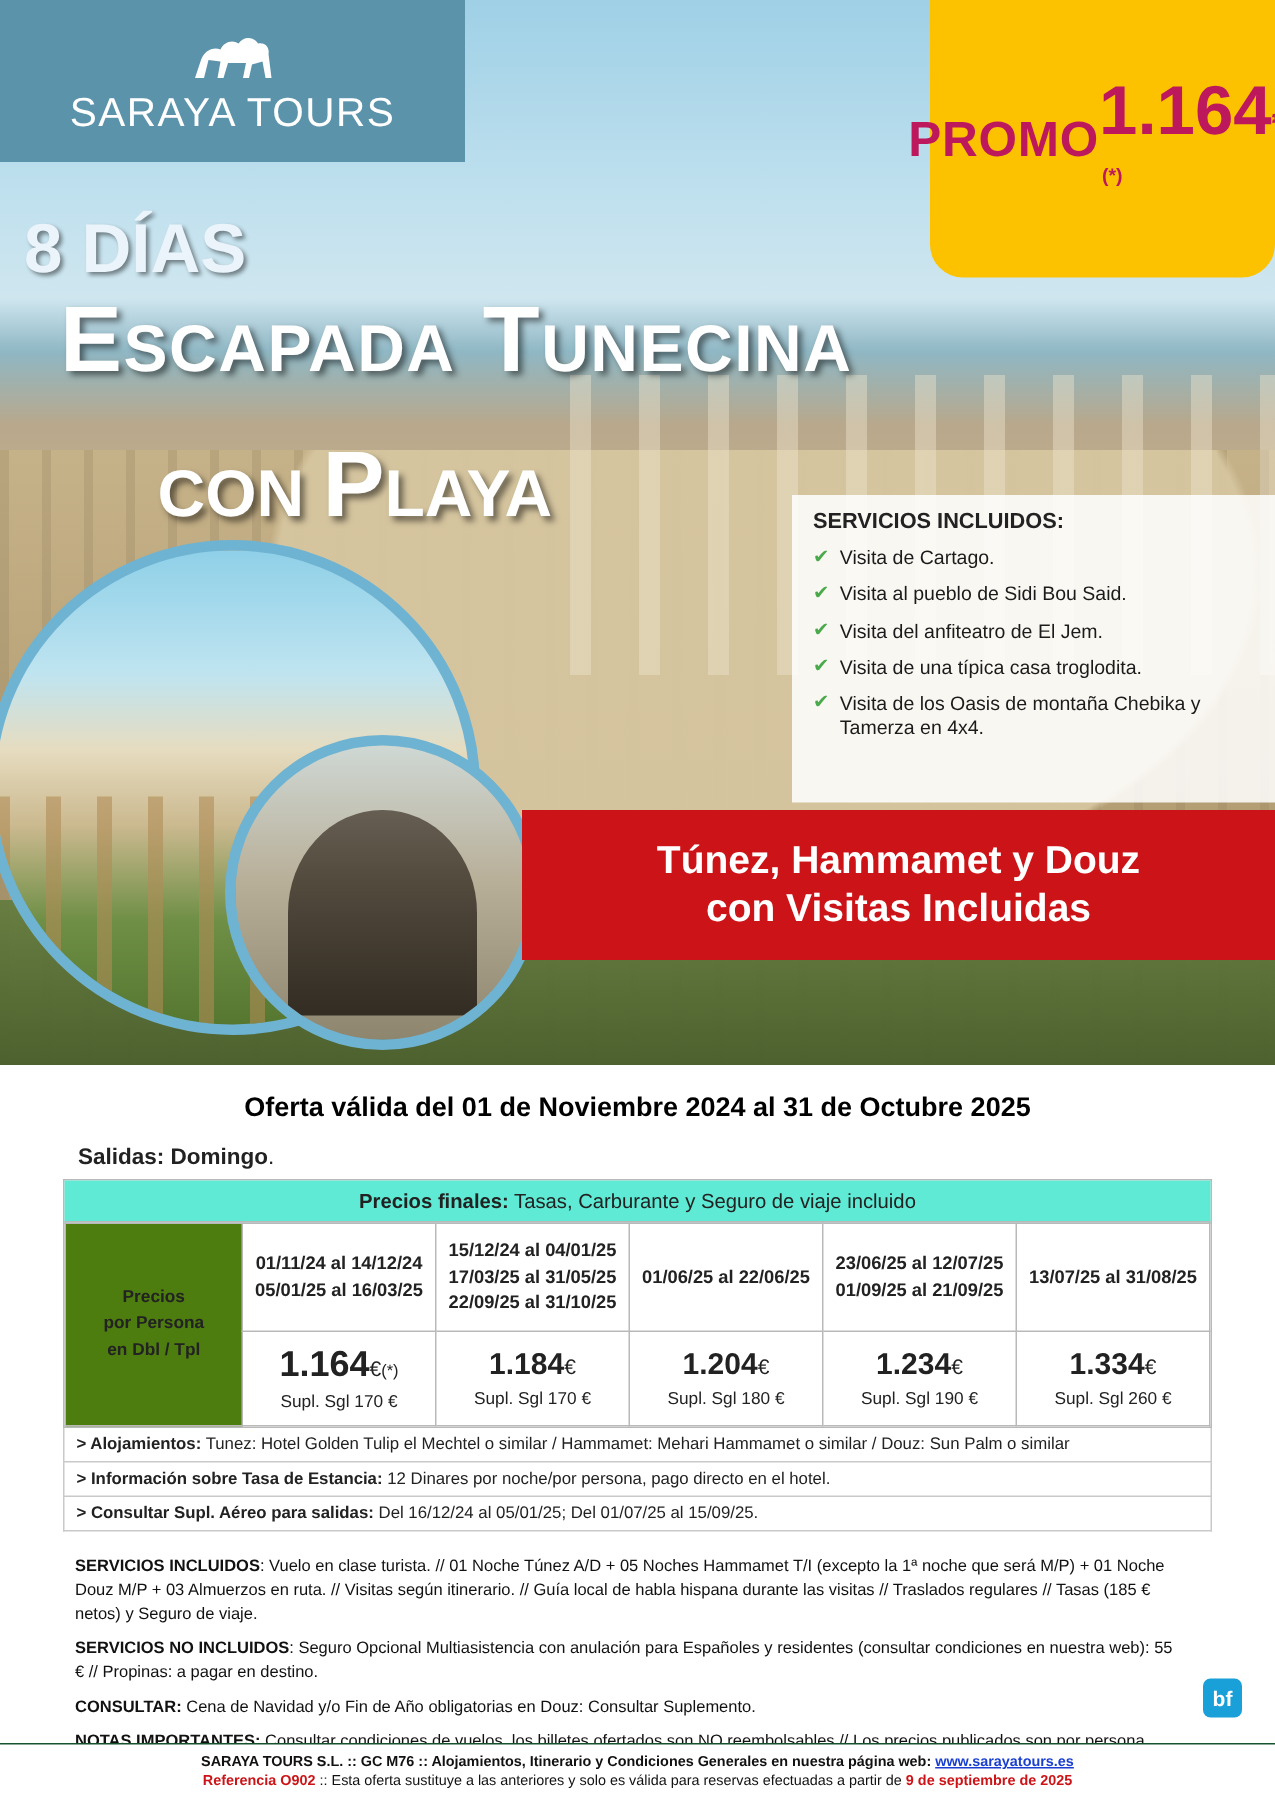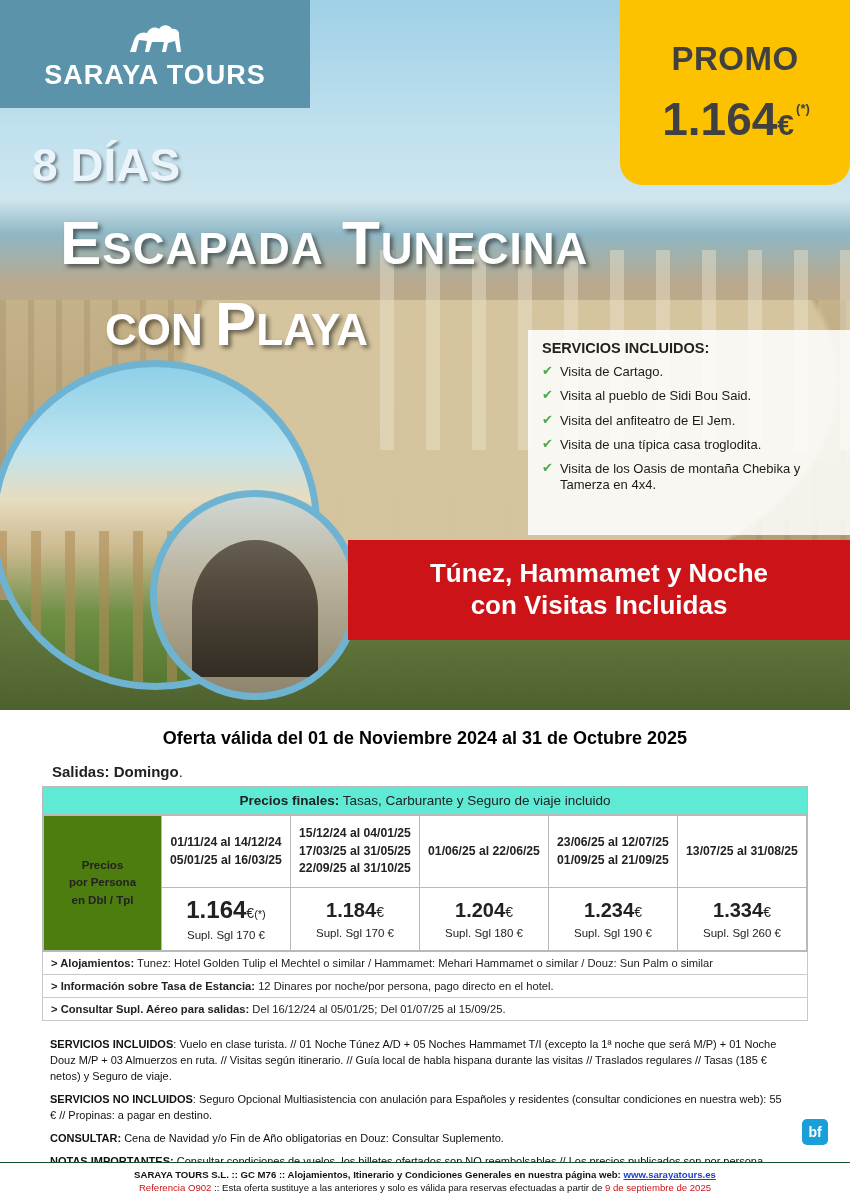--- a/index.html
+++ b/index.html
@@ -48,50 +48,49 @@
   }
 
   
   .logo-box{
     position:absolute; left:0; top:0; width:310px; height:108px;
     background:#5b93ab;
     display:flex; flex-direction:column; align-items:center; justify-content:center;
   }
   .logo-mark{ width:66px; height:40px; margin-bottom:2px; }
   .logo-text{
-    color:#fff; font-size:27px; font-weight:700; letter-spacing:1px;
+    color:#fff; font-size:27px; font-weight:400; letter-spacing:1px;
     font-family:"Liberation Sans", sans-serif;
   }
 
   
   .promo{
     position:absolute; right:0; top:0; width:230px; height:185px;
     background:#fcc200;
     border-bottom-left-radius:22px; border-bottom-right-radius:22px;
-    display:flex; flex-direction:column; align-items:center; justify-content:center;
-    color:#404040;
+    display:flex; flex-direction:row; align-items:center; justify-content:center;
+    color:#be185d;
   }
   .promo-label{ font-size:33px; font-weight:700; letter-spacing:.5px; }
   .promo-price{ font-size:46px; font-weight:700; margin-top:14px; }
   .promo-price .cur{ font-size:30px; }
   .promo-star{ font-size:13px; position:relative; top:-22px; left:2px; }
 
   
   .h-days{
-    position:absolute; left:32px; top:138px;
+    position:absolute; left:16px; top:138px;
     font-size:46px; font-weight:700; color:#eaf4fa;
     text-shadow: 2px 2px 3px rgba(0,0,0,.45);
   }
   .h-main{
-    position:absolute; left:40px; top:212px;
+    position:absolute; left:40px; top:196px;
     font-size:62px; font-weight:700; color:#ffffff;
     text-shadow: 3px 3px 4px rgba(0,0,0,.5);
     line-height:1.0;
     letter-spacing:1px;
-    margin-left:20px;
   }
   .h-main .small{ font-size:44px; }
   .h-sub{
     position:absolute; left:105px; top:288px;
     font-size:62px; font-weight:700; color:#ffffff;
     text-shadow: 3px 3px 4px rgba(0,0,0,.5);
   }
   .h-sub .small{ font-size:44px; }
 
   
@@ -192,21 +191,21 @@
     font-size:14px; font-weight:700; display:flex; align-items:center; justify-content:center;
   }
 
   .footer{
     position:absolute; left:0; bottom:0; width:850px; background:#fff;
     border-top:1px solid #14532d; text-align:center; padding:6px 0 8px;
   }
   .footer .l1{ font-size:9.6px; font-weight:700; color:#111; }
   .footer .l1 a{ color:#1a3fd0; }
   .footer .l2{ font-size:9.6px; margin-top:2px; color:#111; }
-  .footer .red{ color:#cc1418; font-weight:400;text-align:center; }
+  .footer .red{ color:#cc1418; font-weight:700;text-align:center; }
 </style>
 </head>
 <body>
 
 <div class="hero">
   <div class="hero-photo"></div>
   <div class="hero-green"></div>
 
   <div class="logo-box">
     <svg class="logo-mark" viewBox="0 0 66 40">
@@ -254,21 +253,21 @@
       <span class="check">✔</span>
       <span>Visita de una típica casa troglodita.</span>
     </div>
     <div class="svc-item">
       <span class="check">✔</span>
       <span>Visita de los Oasis de montaña Chebika y Tamerza en 4x4.</span>
     </div>
   </div>
 
   <div class="redband">
-    <span>Túnez, Hammamet y Noche</span>
+    <span>Túnez, Hammamet y Douz</span>
     <span>con Visitas Incluidas</span>
   </div>
 </div>
 
 <div class="validity">Oferta válida del 01 de Noviembre 2024 al 31 de Octubre 2025</div>
 
 <div class="salidas">
   <span>Salidas: Domingo</span><span class="norm">.</span>
 </div>
 

